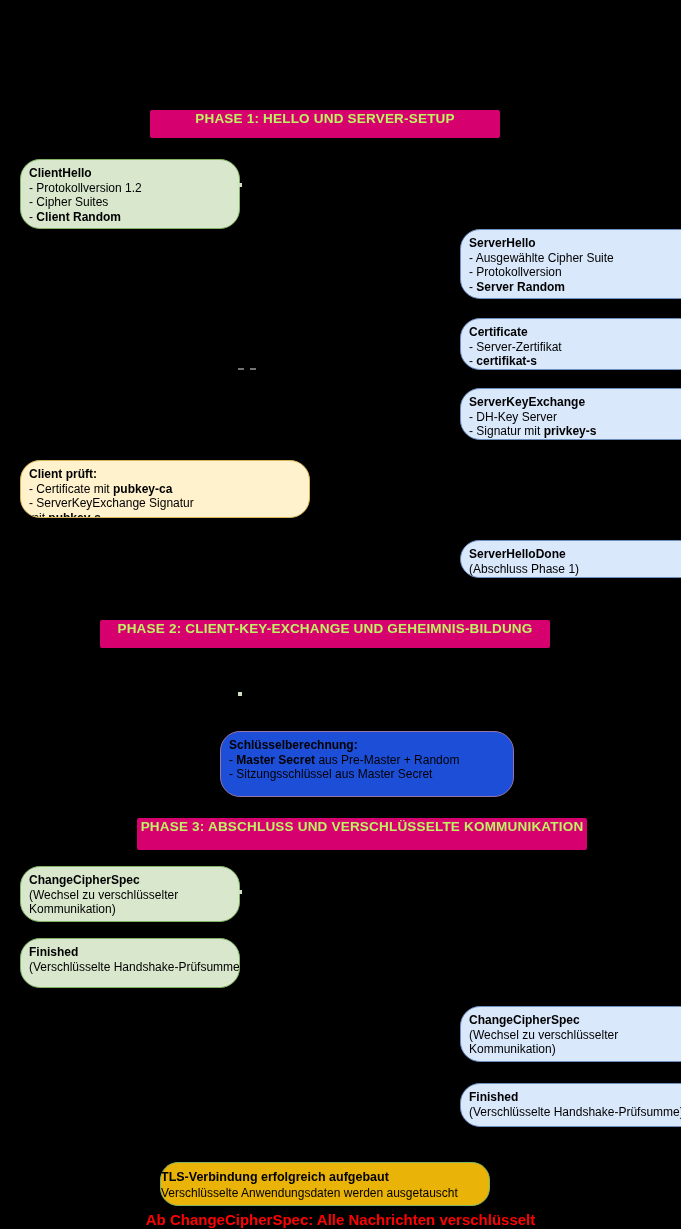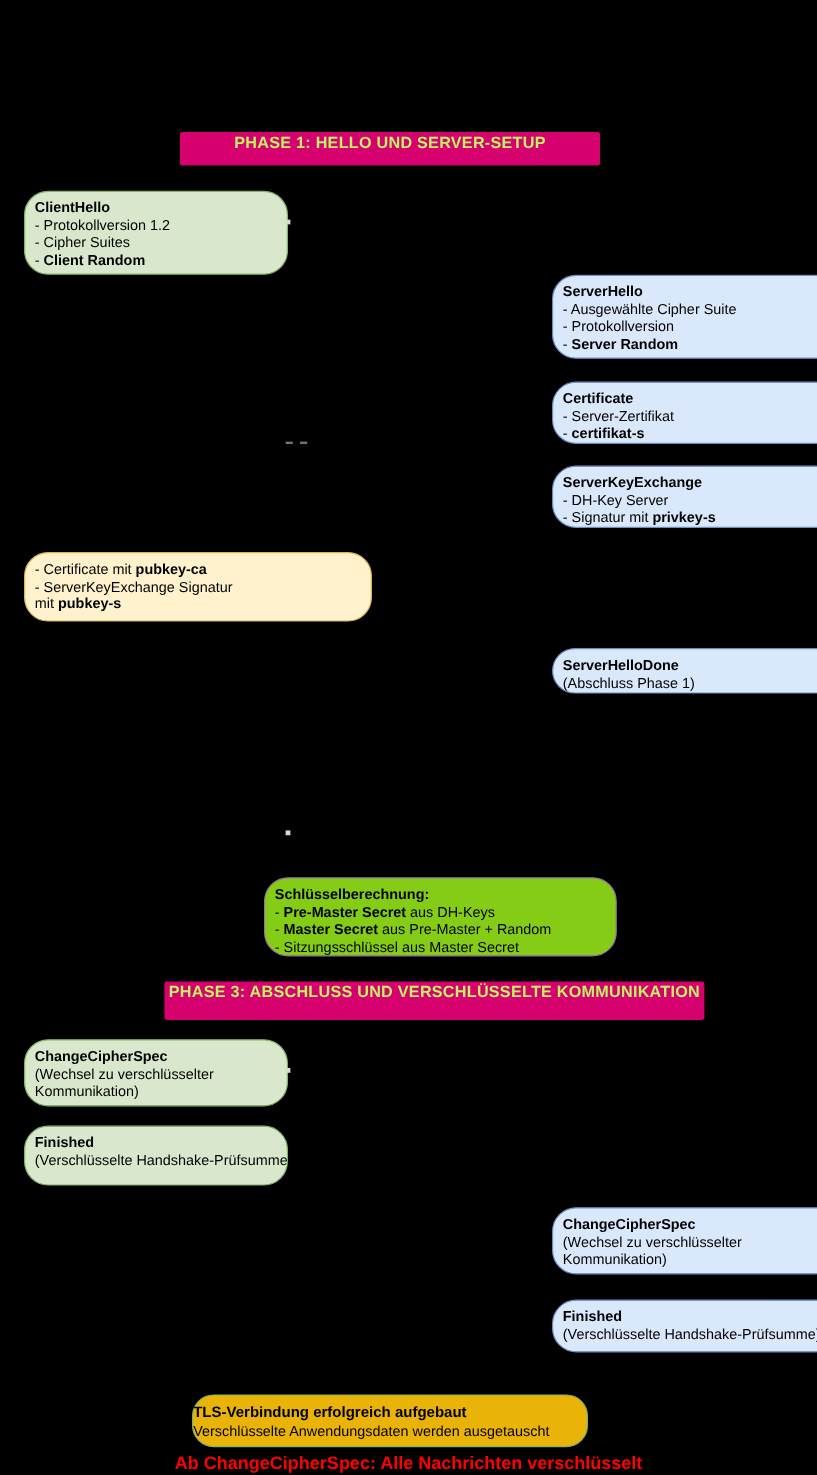--- a/index.html
+++ b/index.html
@@ -68,21 +68,21 @@
   }
   .server-box {
     background: #dae8fc;
     border: 1px solid #6c8ebf;
   }
   .note-box {
     background: #fff2cc;
     border: 1px solid #d6b656;
   }
   .calc-box {
-    background: #84cc16;
+    background: #1d4ed8;
     border: 1px solid #9673a6;
   }
 
   
   .final-box {
     position: absolute;
     background: #eab308;
     border: 1px solid #82b366;
     border-radius: 18px;
     box-sizing: border-box;
@@ -154,36 +154,39 @@
 
   <div class="arrow-remnant" style="left:238px; top:368px; width:18px;"></div>
 
   <div class="msg-box server-box" style="left:460px; top:388px; width:240px; height:52px;">
     <span class="title">ServerKeyExchange</span>
     <span class="line">- DH-Key Server</span>
     <span class="line"><span>- Signatur mit </span><b>privkey-s</b></span>
   </div>
 
   <div class="msg-box note-box" style="left:20px; top:460px; width:290px; height:58px;">
+    <span class="title">Client prüft:</span>
     <span class="line"><span>- Certificate mit </span><b>pubkey-ca</b></span>
     <span class="line">- ServerKeyExchange Signatur</span>
     <span class="line"><span>mit </span><b>pubkey-s</b></span>
   </div>
 
   <div class="msg-box server-box" style="left:460px; top:540px; width:240px; height:38px;">
     <span class="title">ServerHelloDone</span>
     <span class="line">(Abschluss Phase 1)</span>
   </div>
 
+  <div class="phase-banner" style="left:100px; top:620px; width:450px; height:28px;">
+    <span>PHASE 2: CLIENT-KEY-EXCHANGE UND GEHEIMNIS-BILDUNG</span>
+  </div>
 
   <div class="stub" style="left:238px; top:692px; width:4px; height:4px;"></div>
 
   <div class="msg-box calc-box" style="left:220px; top:731px; width:294px; height:66px;">
     <span class="title">Schlüsselberechnung:</span>
-    <span class="line"><span>- </span><b>Pre-Master Secret</b><span> aus DH-Keys</span></span>
     <span class="line"><span>- </span><b>Master Secret</b><span> aus Pre-Master + Random</span></span>
     <span class="line">- Sitzungsschlüssel aus Master Secret</span>
   </div>
 
   <div class="phase-banner" style="left:100px; top:818px; width:450px; height:32px;margin-left:37px;">
     <span>PHASE 3: ABSCHLUSS UND VERSCHLÜSSELTE KOMMUNIKATION</span>
   </div>
 
   <div class="msg-box client-box" style="left:20px; top:866px; width:220px; height:56px;">
     <span class="title">ChangeCipherSpec</span>

